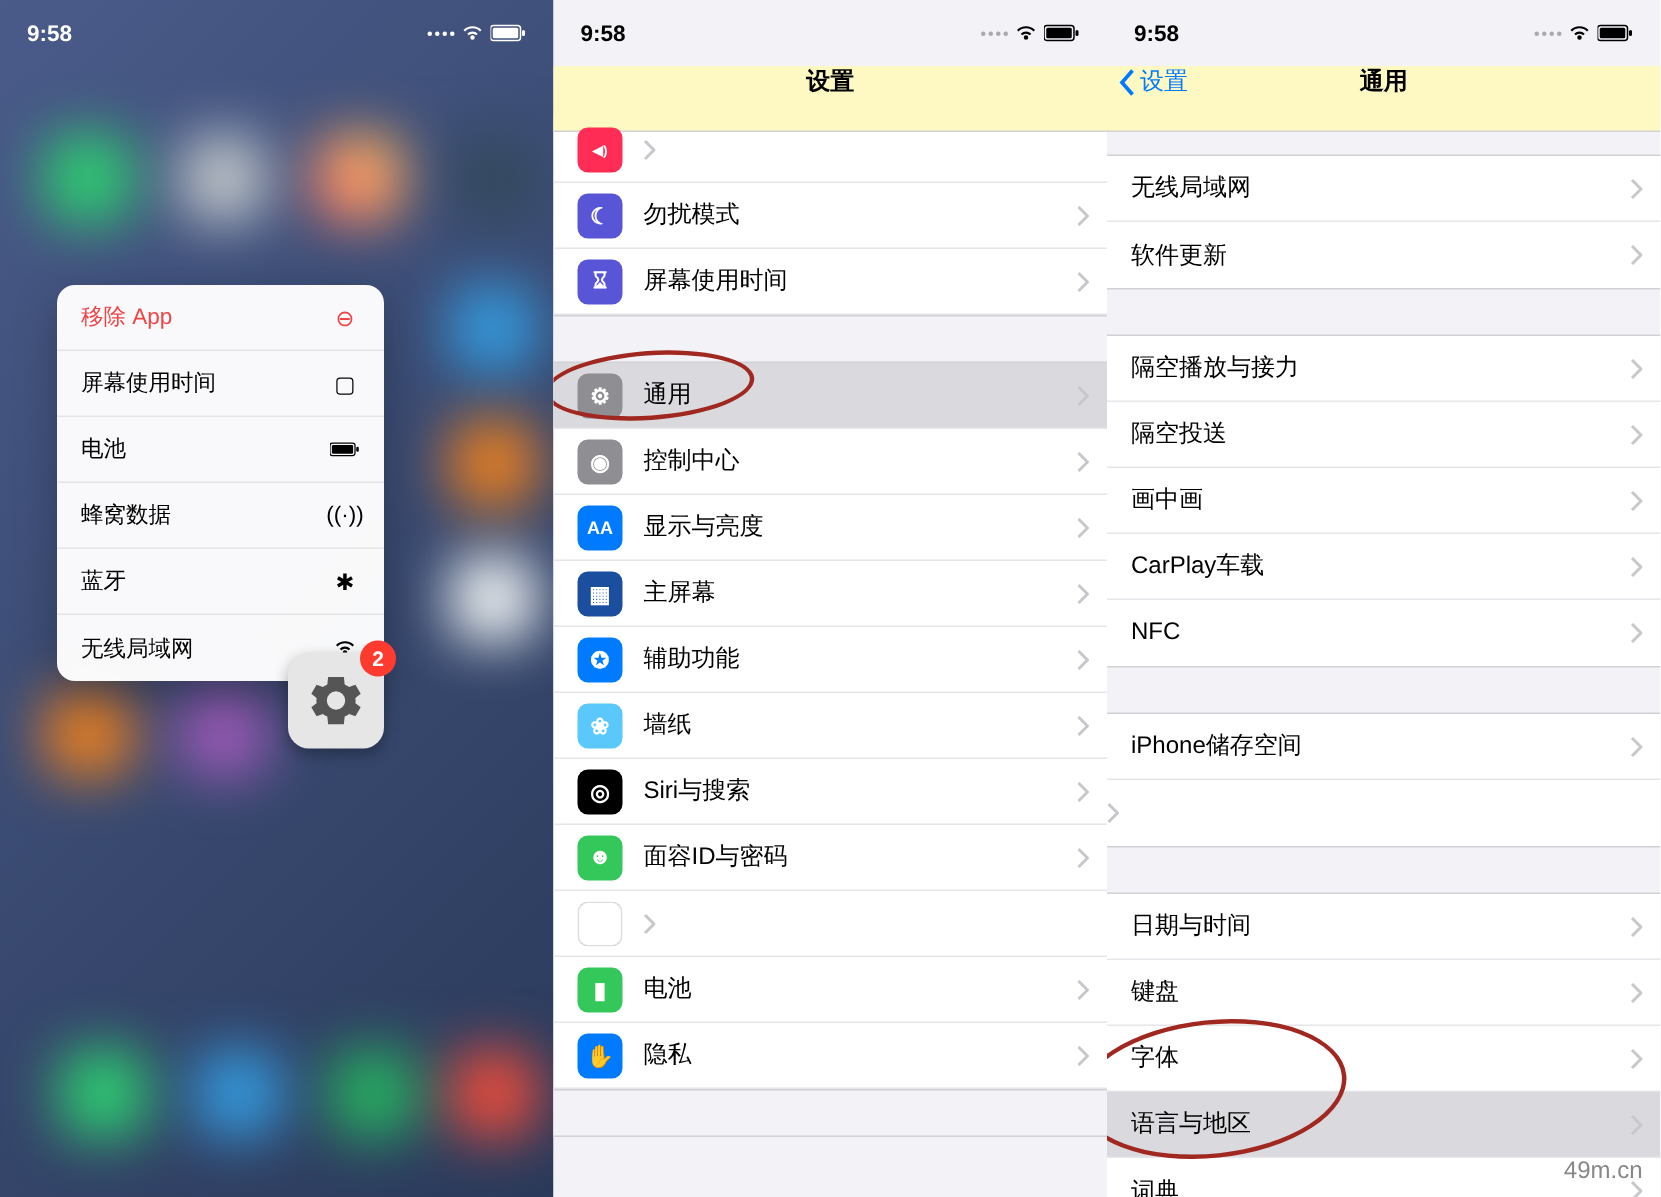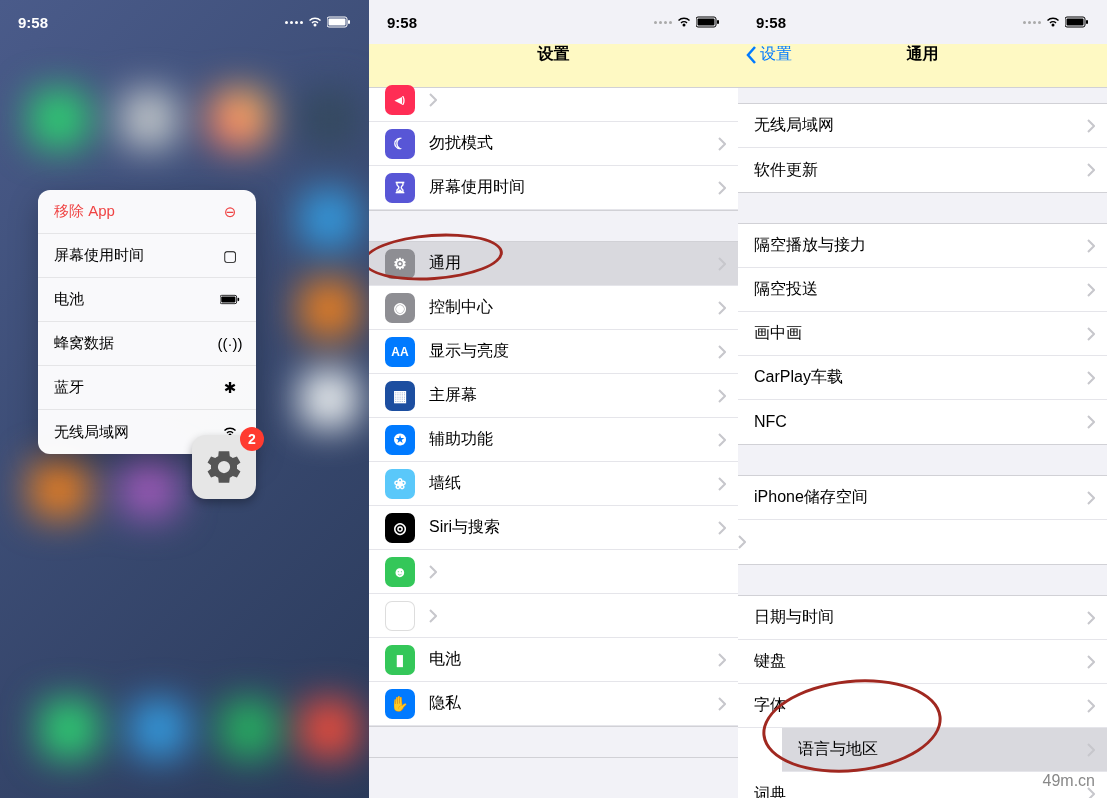--- a/index.html
+++ b/index.html
@@ -223,20 +223,21 @@
       </div>
       <div class="row">
         <div class="icon ic-black" style="font-size:15px">◎</div>
         <div class="label">Siri与搜索</div>
         <svg class="chev" width="8" height="14" viewBox="0 0 8 14" fill="none" stroke="#c7c7cc" stroke-width="2">
           <path d="M1 1l6 6-6 6"></path>
         </svg>
       </div>
       <div class="row">
         <div class="icon ic-green" style="font-size:15px">☻</div>
+        <div class="label">面容ID与密码</div>
         <svg class="chev" width="8" height="14" viewBox="0 0 8 14" fill="none" stroke="#c7c7cc" stroke-width="2">
           <path d="M1 1l6 6-6 6"></path>
         </svg>
       </div>
       <div class="row">
         <div class="icon ic-white" style="font-size:15px">✲</div>
         <svg class="chev" width="8" height="14" viewBox="0 0 8 14" fill="none" stroke="#c7c7cc" stroke-width="2">
           <path d="M1 1l6 6-6 6"></path>
         </svg>
       </div>
@@ -363,21 +364,21 @@
           <svg class="chev" width="8" height="14" viewBox="0 0 8 14" fill="none" stroke="#c7c7cc" stroke-width="2">
             <path d="M1 1l6 6-6 6"></path>
           </svg>
         </div>
         <div class="row noicon">
           <div class="label">字体</div>
           <svg class="chev" width="8" height="14" viewBox="0 0 8 14" fill="none" stroke="#c7c7cc" stroke-width="2">
             <path d="M1 1l6 6-6 6"></path>
           </svg>
         </div>
-        <div class="row noicon hl" style="position: relative; margin-left: 44px;">
+        <div class="row noicon hl" style="position: relative;">
           <div class="label">语言与地区</div>
           <svg class="chev" width="8" height="14" viewBox="0 0 8 14" fill="none" stroke="#c7c7cc" stroke-width="2">
             <path d="M1 1l6 6-6 6"></path>
           </svg>
           <div class="circle-annot" style="top: -48px; left: -20px; width: 180px; height: 92px; transform: rotate(-6deg);"></div>
         </div>
         <div class="row noicon">
           <div class="label">词典</div>
           <svg class="chev" width="8" height="14" viewBox="0 0 8 14" fill="none" stroke="#c7c7cc" stroke-width="2">
             <path d="M1 1l6 6-6 6"></path>

